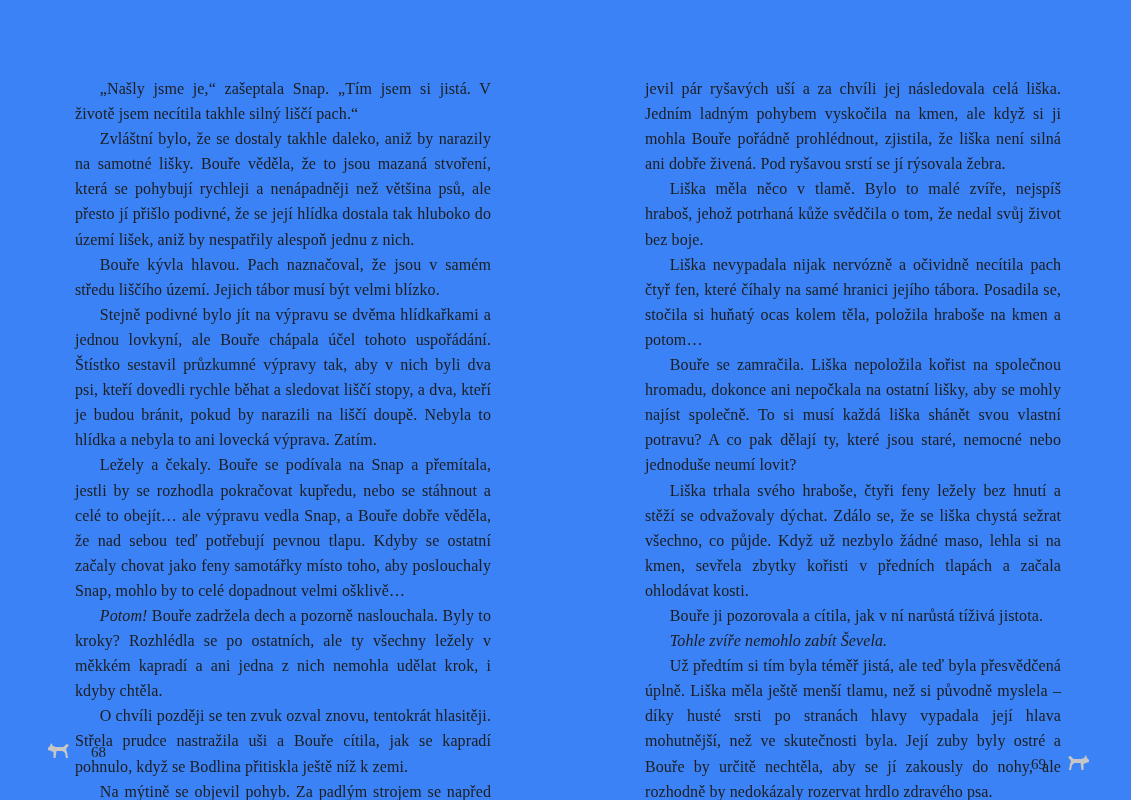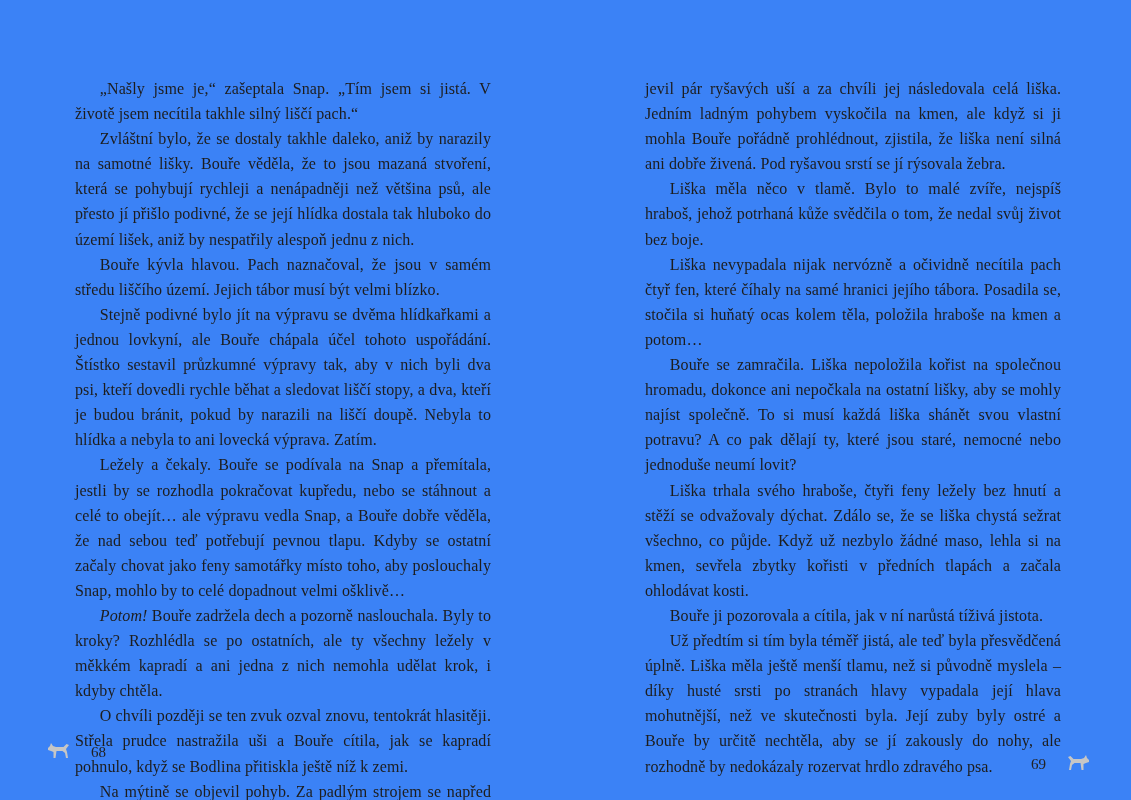--- a/index.html
+++ b/index.html
@@ -76,20 +76,21 @@
       <p><span>Na mýtině se objevil pohyb. Za padlým strojem se napřed ob-</span></p>
     </div>
 
   <div id="right-text" class="text-block right">
       <p class="no-indent"><span>jevil pár ryšavých uší a za chvíli jej následovala celá liška. Jedním ladným pohybem vyskočila na kmen, ale když si ji mohla Bouře pořádně prohlédnout, zjistila, že liška není silná ani dobře živená. Pod ryšavou srstí se jí rýsovala žebra.</span></p>
       <p><span>Liška měla něco v tlamě. Bylo to malé zvíře, nejspíš hraboš, jehož potrhaná kůže svědčila o tom, že nedal svůj život bez boje.</span></p>
       <p><span>Liška nevypadala nijak nervózně a očividně necítila pach čtyř fen, které číhaly na samé hranici jejího tábora. Posadila se, stočila si huňatý ocas kolem těla, položila hraboše na kmen a potom…</span></p>
       <p><span>Bouře se zamračila. Liška nepoložila kořist na společnou hromadu, dokonce ani nepočkala na ostatní lišky, aby se mohly najíst společně. To si musí každá liška shánět svou vlastní potravu? A co pak dělají ty, které jsou staré, nemocné nebo jednoduše neumí lovit?</span></p>
       <p><span>Liška trhala svého hraboše, čtyři feny ležely bez hnutí a stěží se odvažovaly dýchat. Zdálo se, že se liška chystá sežrat všechno, co půjde. Když už nezbylo žádné maso, lehla si na kmen, sevřela zbytky kořisti v předních tlapách a začala ohlodávat kosti.</span></p>
       <p><span>Bouře ji pozorovala a cítila, jak v ní narůstá tíživá jistota.</span></p>
+      <p><em>Tohle zvíře nemohlo zabít Ševela.</em></p>
       <p><span>Už předtím si tím byla téměř jistá, ale teď byla přesvědčená úplně. Liška měla ještě menší tlamu, než si původně myslela – díky husté srsti po stranách hlavy vypadala její hlava mohutnější, než ve skutečnosti byla. Její zuby byly ostré a Bouře by určitě nechtěla, aby se jí zakously do nohy, ale rozhodně by nedokázaly rozervat hrdlo zdravého psa.</span></p>
     </div>
 
   <div class="folio folio-left">
     <span class="dog-icon">
       <svg viewBox="0 0 24 20" width="26" height="20" aria-hidden="true">
         <path fill="#c6c6c6" d="M1 8 L1 6 L3 4 L4 1 L6 4 L9 5 L16.5 5 L19.5 2 L22 3 L19 7 L20 10 L21 16 L19 16 L18 11 L15.5 9 L9.5 9 L8.5 16 L6.5 16 L6.5 10 L4 9 Z"></path>
       </svg>
     </span>
     <span class="pagenum">68</span>

